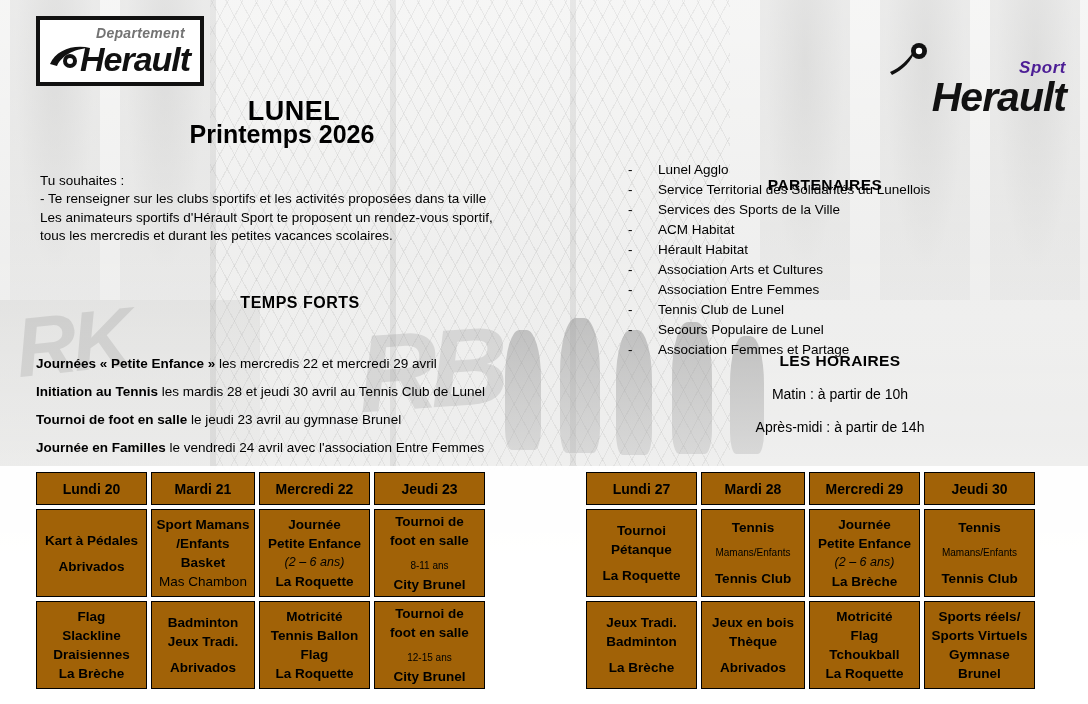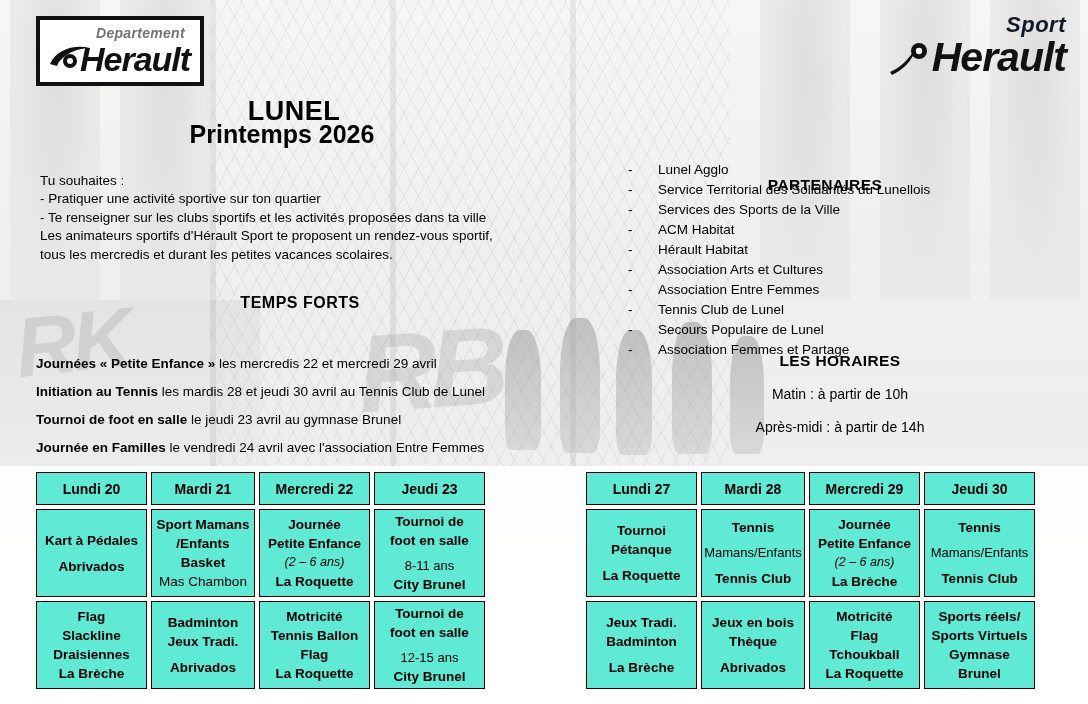--- a/index.html
+++ b/index.html
@@ -138,26 +138,27 @@
   }
 
   
   .sport-logo {
     position: absolute;
     right: 22px; top: 14px;
     width: 180px; height: 72px;
     text-align: right;
   }
   .sport-logo .sport-word {
-    font-size: 22px;
-    font-weight: bold;
-    font-style: italic;
-    color: #0f172a;
+    font-size: 17px;
+    font-weight: bold;
+    font-style: italic;
+    color: #4c1d95;
     letter-spacing: .5px;
     line-height: 1;
+    margin-top: 45px;
   }
   .sport-logo .herault-word {
     font-size: 41px;
     font-weight: bold;
     font-style: italic;
     color: #111;
     letter-spacing: -1px;
     line-height: 1;
     margin-top: 1px;
   }
@@ -271,42 +272,42 @@
   .calendar.right { left: 586px; }
 
   .day-col {
     display: flex;
     flex-direction: column;
     gap: 4px;
   }
   .cell {
     border: 1.5px solid #000;
     box-sizing: border-box;
-    background: #5eead4;
+    background: #a16207;
     display: flex;
     flex-direction: column;
     align-items: center;
     justify-content: center;
     text-align: center;
     padding: 3px 4px;
   }
   .cell.header {
     height: 33px;
     font-size: 14px;
     font-weight: bold;
   }
   .cell.slot {
     height: 88px;
     font-size: 13.5px;
     line-height: 19px;
     font-weight: bold;
   }
   .cell.slot .line { white-space: nowrap; }
   .cell.slot .line.small {
-    font-size: 13px;
+    font-size: 10px;
     font-weight: normal;
     margin-top: 6px;
   }
   .cell.slot .line.normal {
     font-weight: normal;
   }
   .cell.slot .line.italic {
     font-style: italic;
     font-weight: normal;
     font-size: 12.5px;
@@ -362,21 +363,20 @@
     </svg>
     <div class="sport-word">Sport</div>
     <div class="herault-word">Herault</div>
   </div>
 
   <div class="city-title">LUNEL</div>
   <div class="season-title">Printemps 2026</div>
 
   <div class="intro">
     <div>Tu souhaites :</div>
-    <div>- Pratiquer une activité sportive sur ton quartier</div>
     <div>- Te renseigner sur les clubs sportifs et les activités proposées dans ta ville</div>
     <div>Les animateurs sportifs d'Hérault Sport te proposent un rendez-vous sportif,</div>
     <div>tous les mercredis et durant les petites vacances scolaires.</div>
   </div>
 
   <div class="temps-forts-title">TEMPS FORTS</div>
   <div class="temps-forts-list">
     <div><b>Journées « Petite Enfance »</b><span> les mercredis 22 et mercredi 29 avril</span></div>
     <div><b>Initiation au Tennis</b><span> les mardis 28 et jeudi 30 avril au Tennis Club de Lunel</span></div>
     <div><b>Tournoi de foot en salle</b><span> le jeudi 23 avril au gymnase Brunel</span></div>

